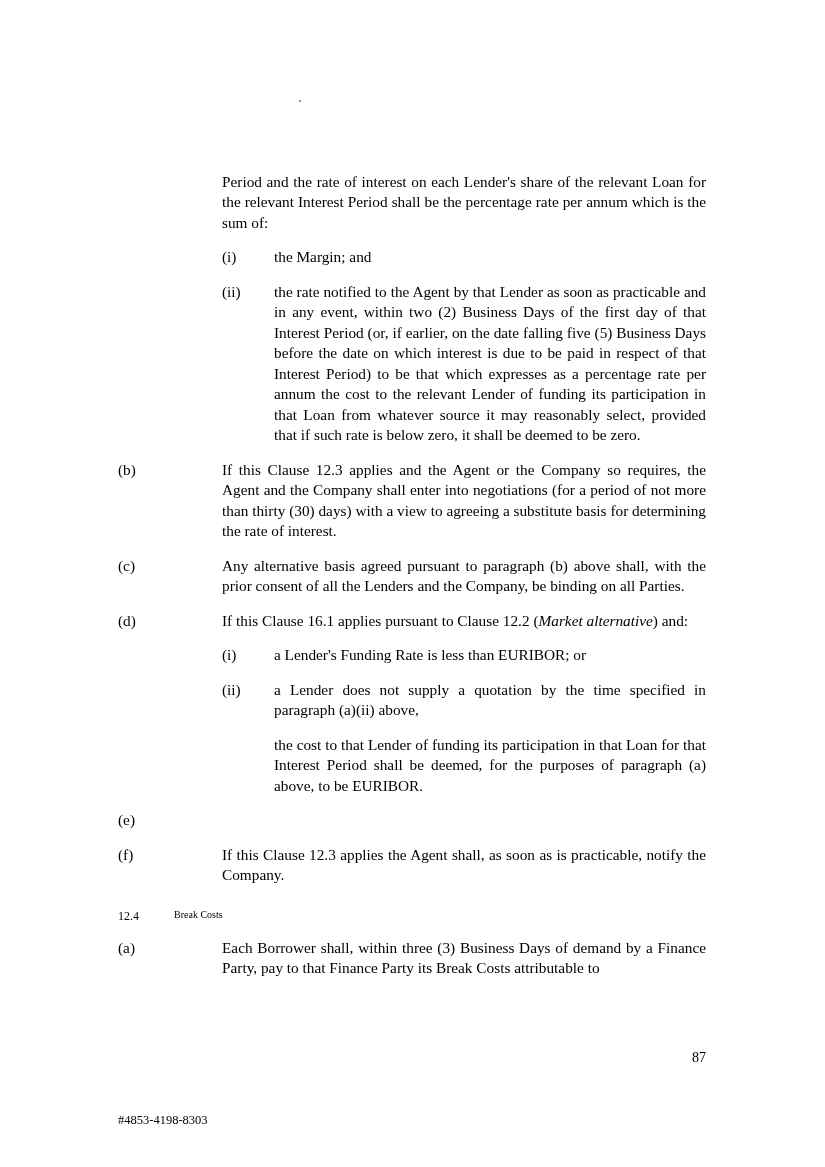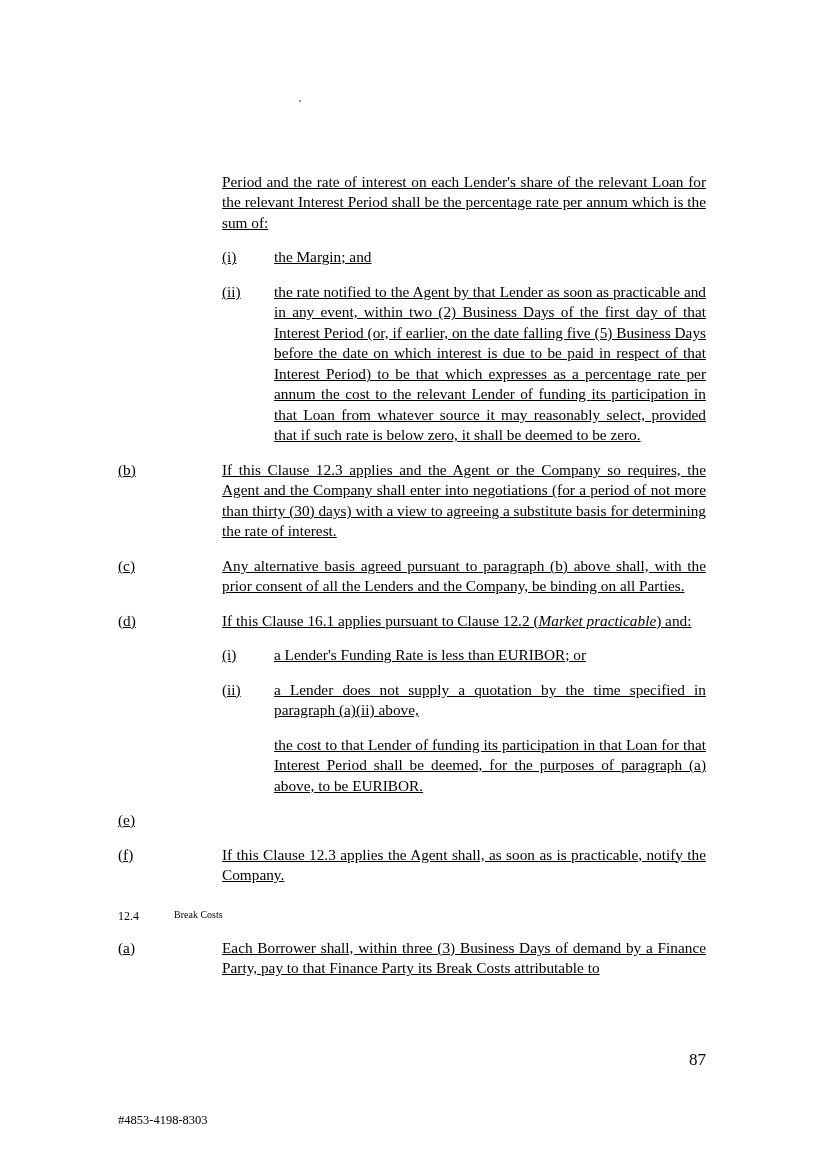--- a/index.html
+++ b/index.html
@@ -35,21 +35,20 @@
     position: absolute;
     left: 118px;
     top: 172px;
     width: 588px;
   }
   
   .row {
     display: flex;
     align-items: flex-start;
     margin-bottom: 14px;
-    text-decoration: underline;
   }
   .row:last-child { margin-bottom: 0; }
 
   .marker {
     flex: 0 0 auto;
     font-size: 15.3px;
     line-height: 1.34;
   }
   .body {
     flex: 1 1 auto;
@@ -86,21 +85,21 @@
     font-size: 10px;
     line-height: 1.34;
     font-weight: normal;
   }
   .italic { font-style: italic; }
 
   .page-number {
     position: absolute;
     right: 119px;
     top: 1050px;
-    font-size: 17px;
+    font-size: 14px;
     text-align: right;
   }
   .doc-ref {
     position: absolute;
     left: 118px;
     top: 1068px;
     font-size: 12.5px;
     margin-top: 45px;
   }
 </style>
@@ -132,21 +131,21 @@
       <div class="body">If this Clause 12.3 applies and the Agent or the Company so requires, the Agent and the Company shall enter into negotiations (for a period of not more than thirty (30) days) with a view to agreeing a substitute basis for determining the rate of interest.</div>
     </div>
 
     <div class="row lvl-a">
       <div class="marker">(c)</div>
       <div class="body">Any alternative basis agreed pursuant to paragraph (b) above shall, with the prior consent of all the Lenders and the Company, be binding on all Parties.</div>
     </div>
 
     <div class="row lvl-a">
       <div class="marker">(d)</div>
-      <div class="body"><span>If this Clause 16.1 applies pursuant to Clause 12.2 (</span><span class="italic">Market practicable</span><span>) and:</span></div>
+      <div class="body"><span>If this Clause 16.1 applies pursuant to Clause 12.2 (</span><span class="italic">Market alternative</span><span>) and:</span></div>
     </div>
 
     <div class="row lvl-b">
       <div class="marker">(i)</div>
       <div class="body">a Lender's Funding Rate is less than EURIBOR; or</div>
     </div>
 
     <div class="row lvl-b">
       <div class="marker">(ii)</div>
       <div class="body">a Lender does not supply a quotation by the time specified in paragraph (a)(ii) above,</div>

